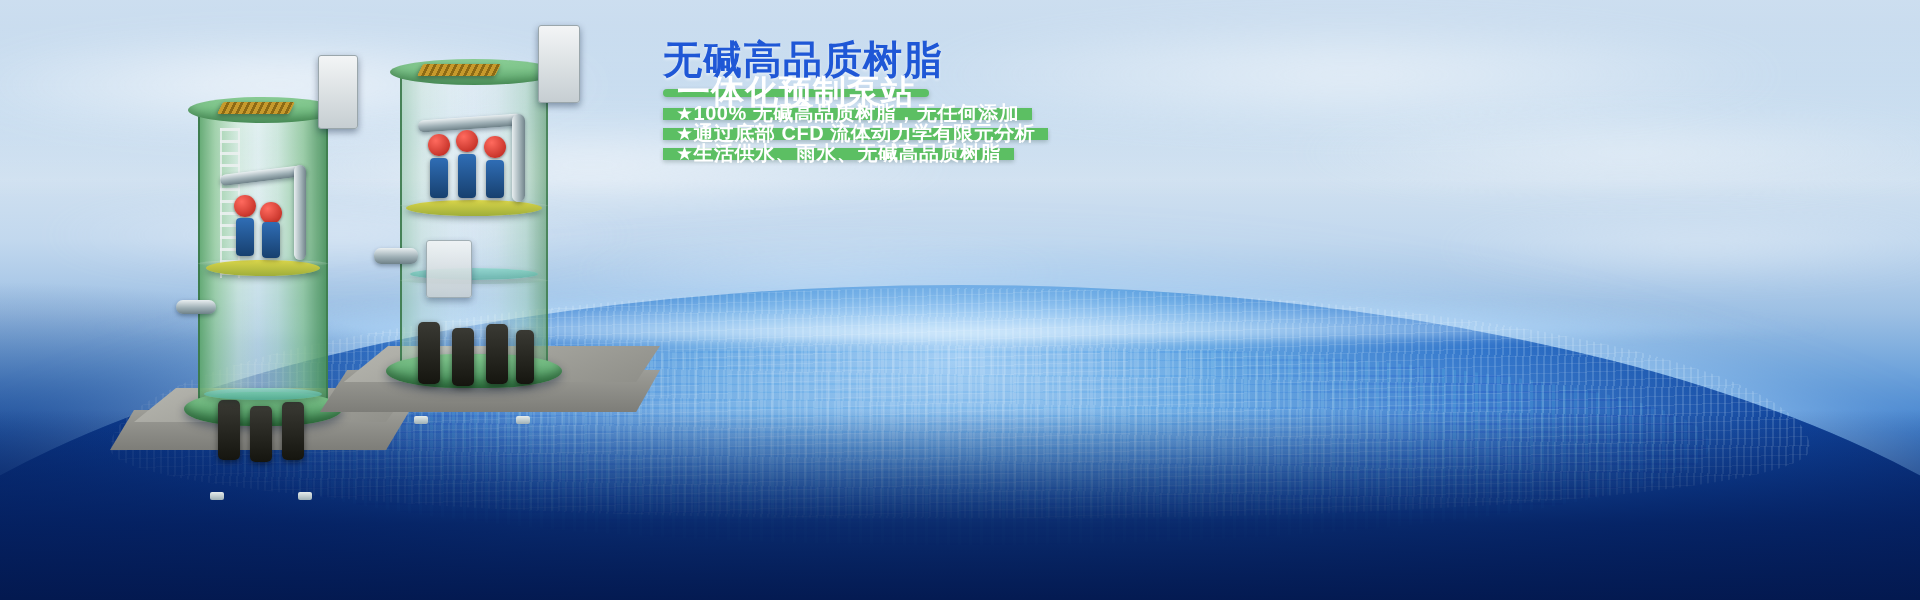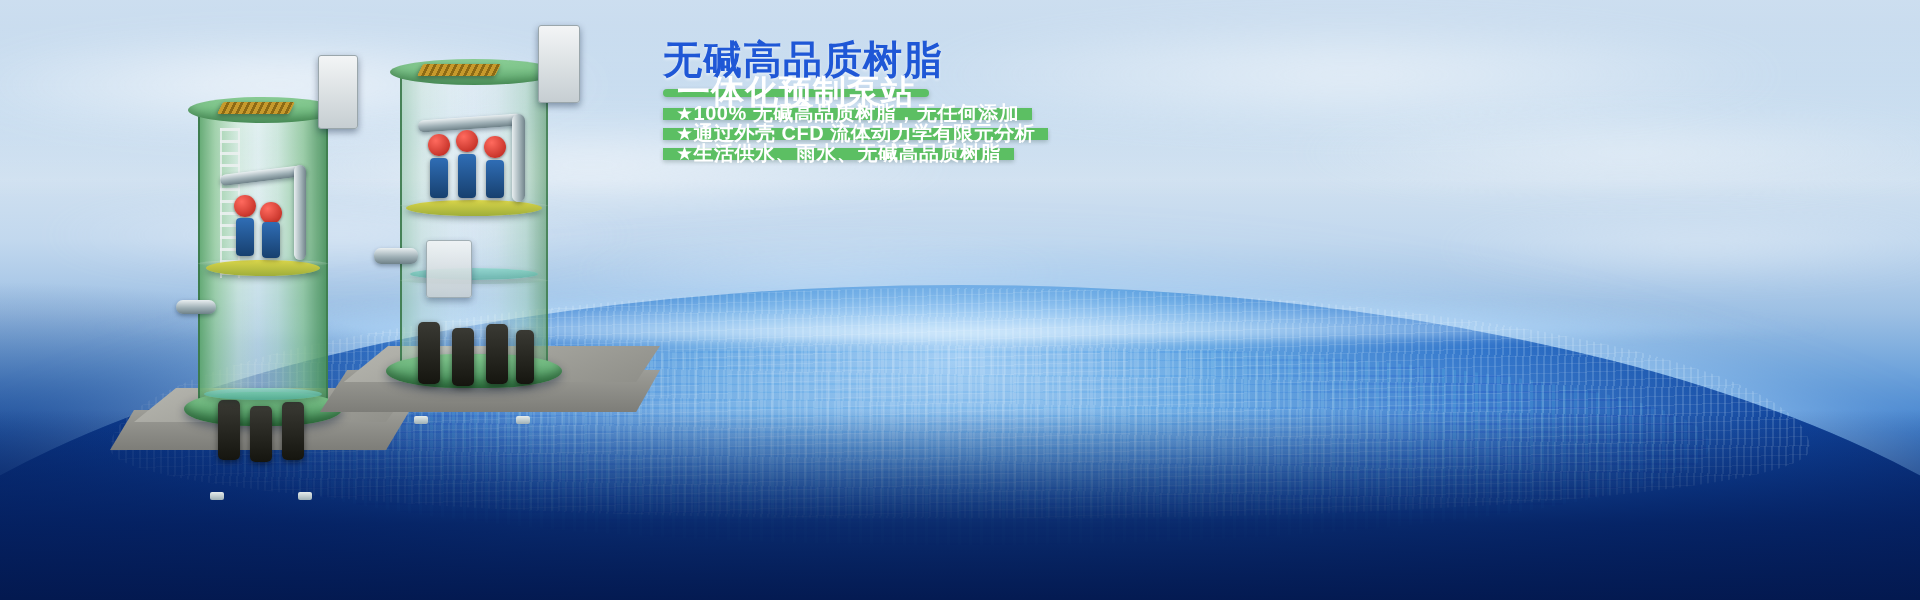--- a/index.html
+++ b/index.html
@@ -280,21 +280,21 @@
 
     <div style="line-height:0;">
       <span class="greenbig">一体化预制泵站</span>
     </div>
 
     <div class="bullets">
       <div class="brow">
         <span class="bullet"><span class="star">★</span><span>100% 无碱高品质树脂，无任何添加</span></span>
       </div>
       <div class="brow">
-        <span class="bullet"><span class="star">★</span><span>通过外壳 CFD 流体动力学有限元分析</span></span>
+        <span class="bullet"><span class="star">★</span><span>通过底部 CFD 流体动力学有限元分析</span></span>
       </div>
       <div class="brow">
         <span class="bullet"><span class="star">★</span><span>生活供水、雨水、无碱高品质树脂</span></span>
       </div>
     </div>
   </div>
 
 </div>
 
 </body></html>

